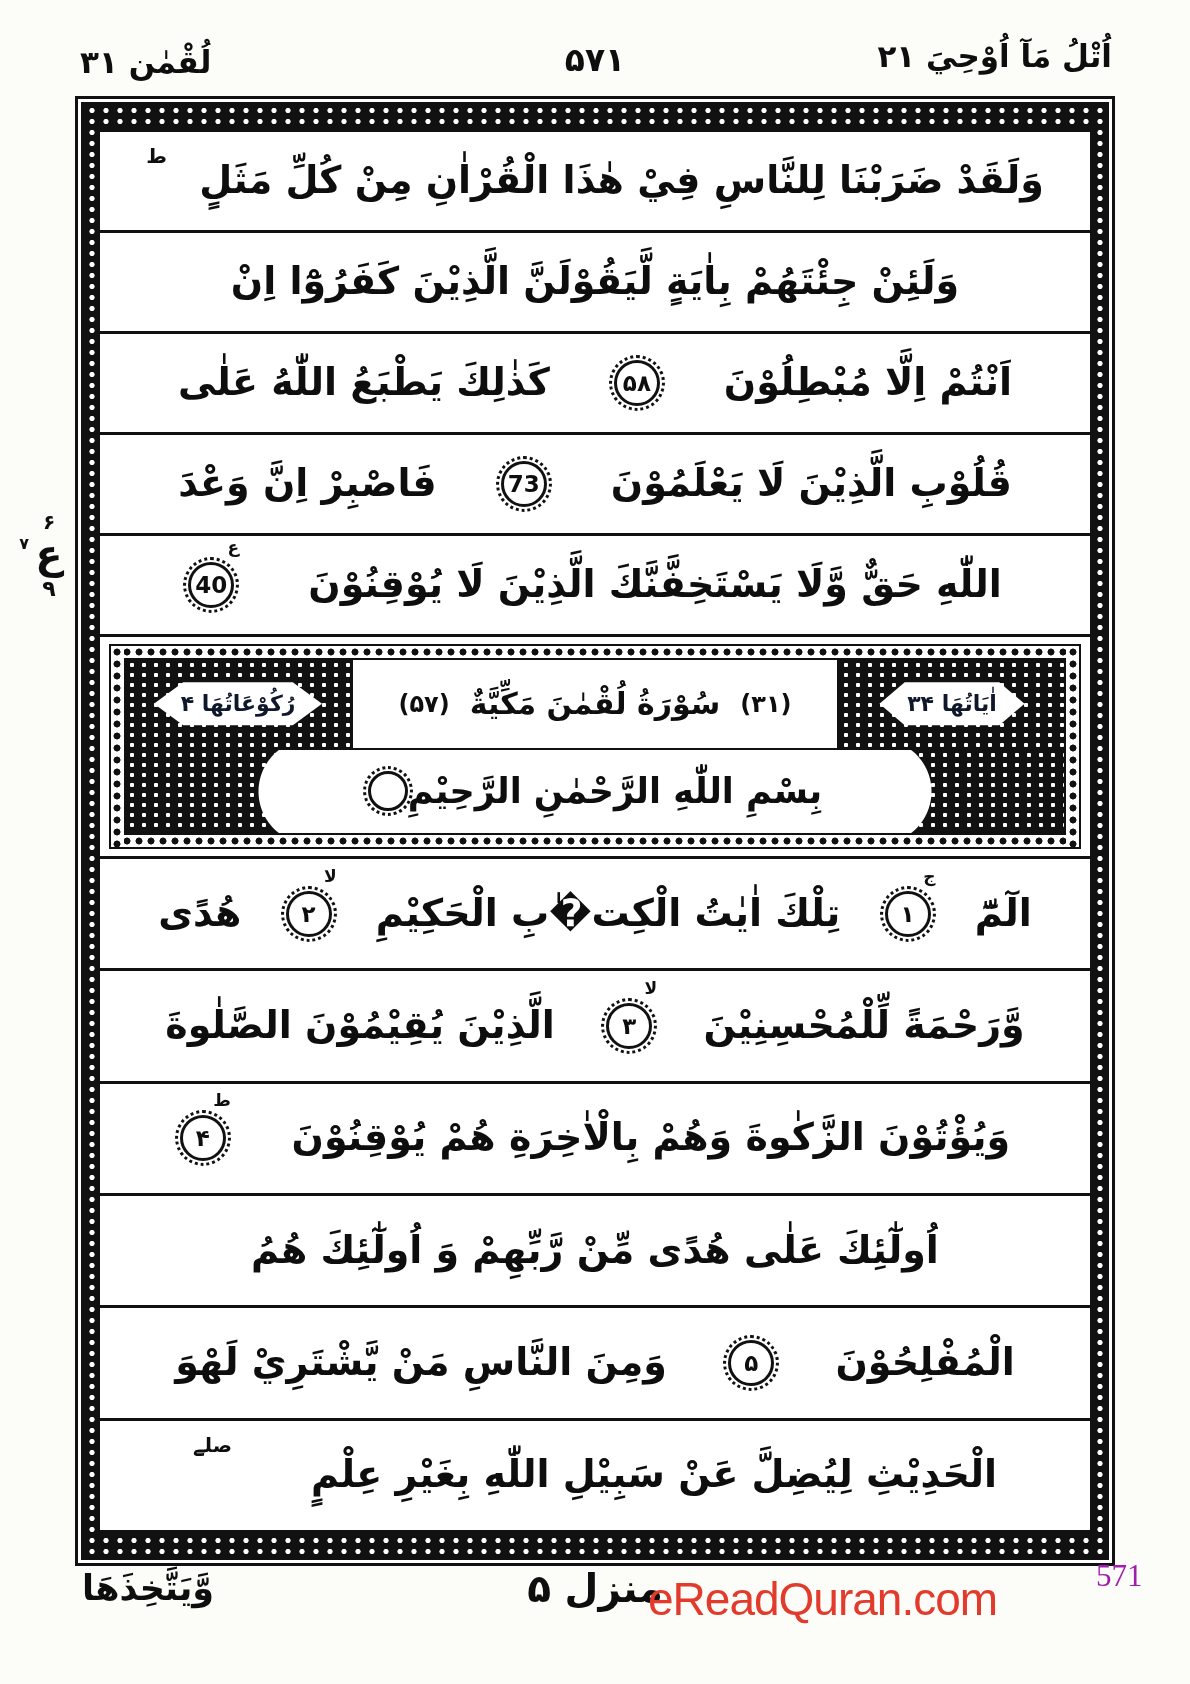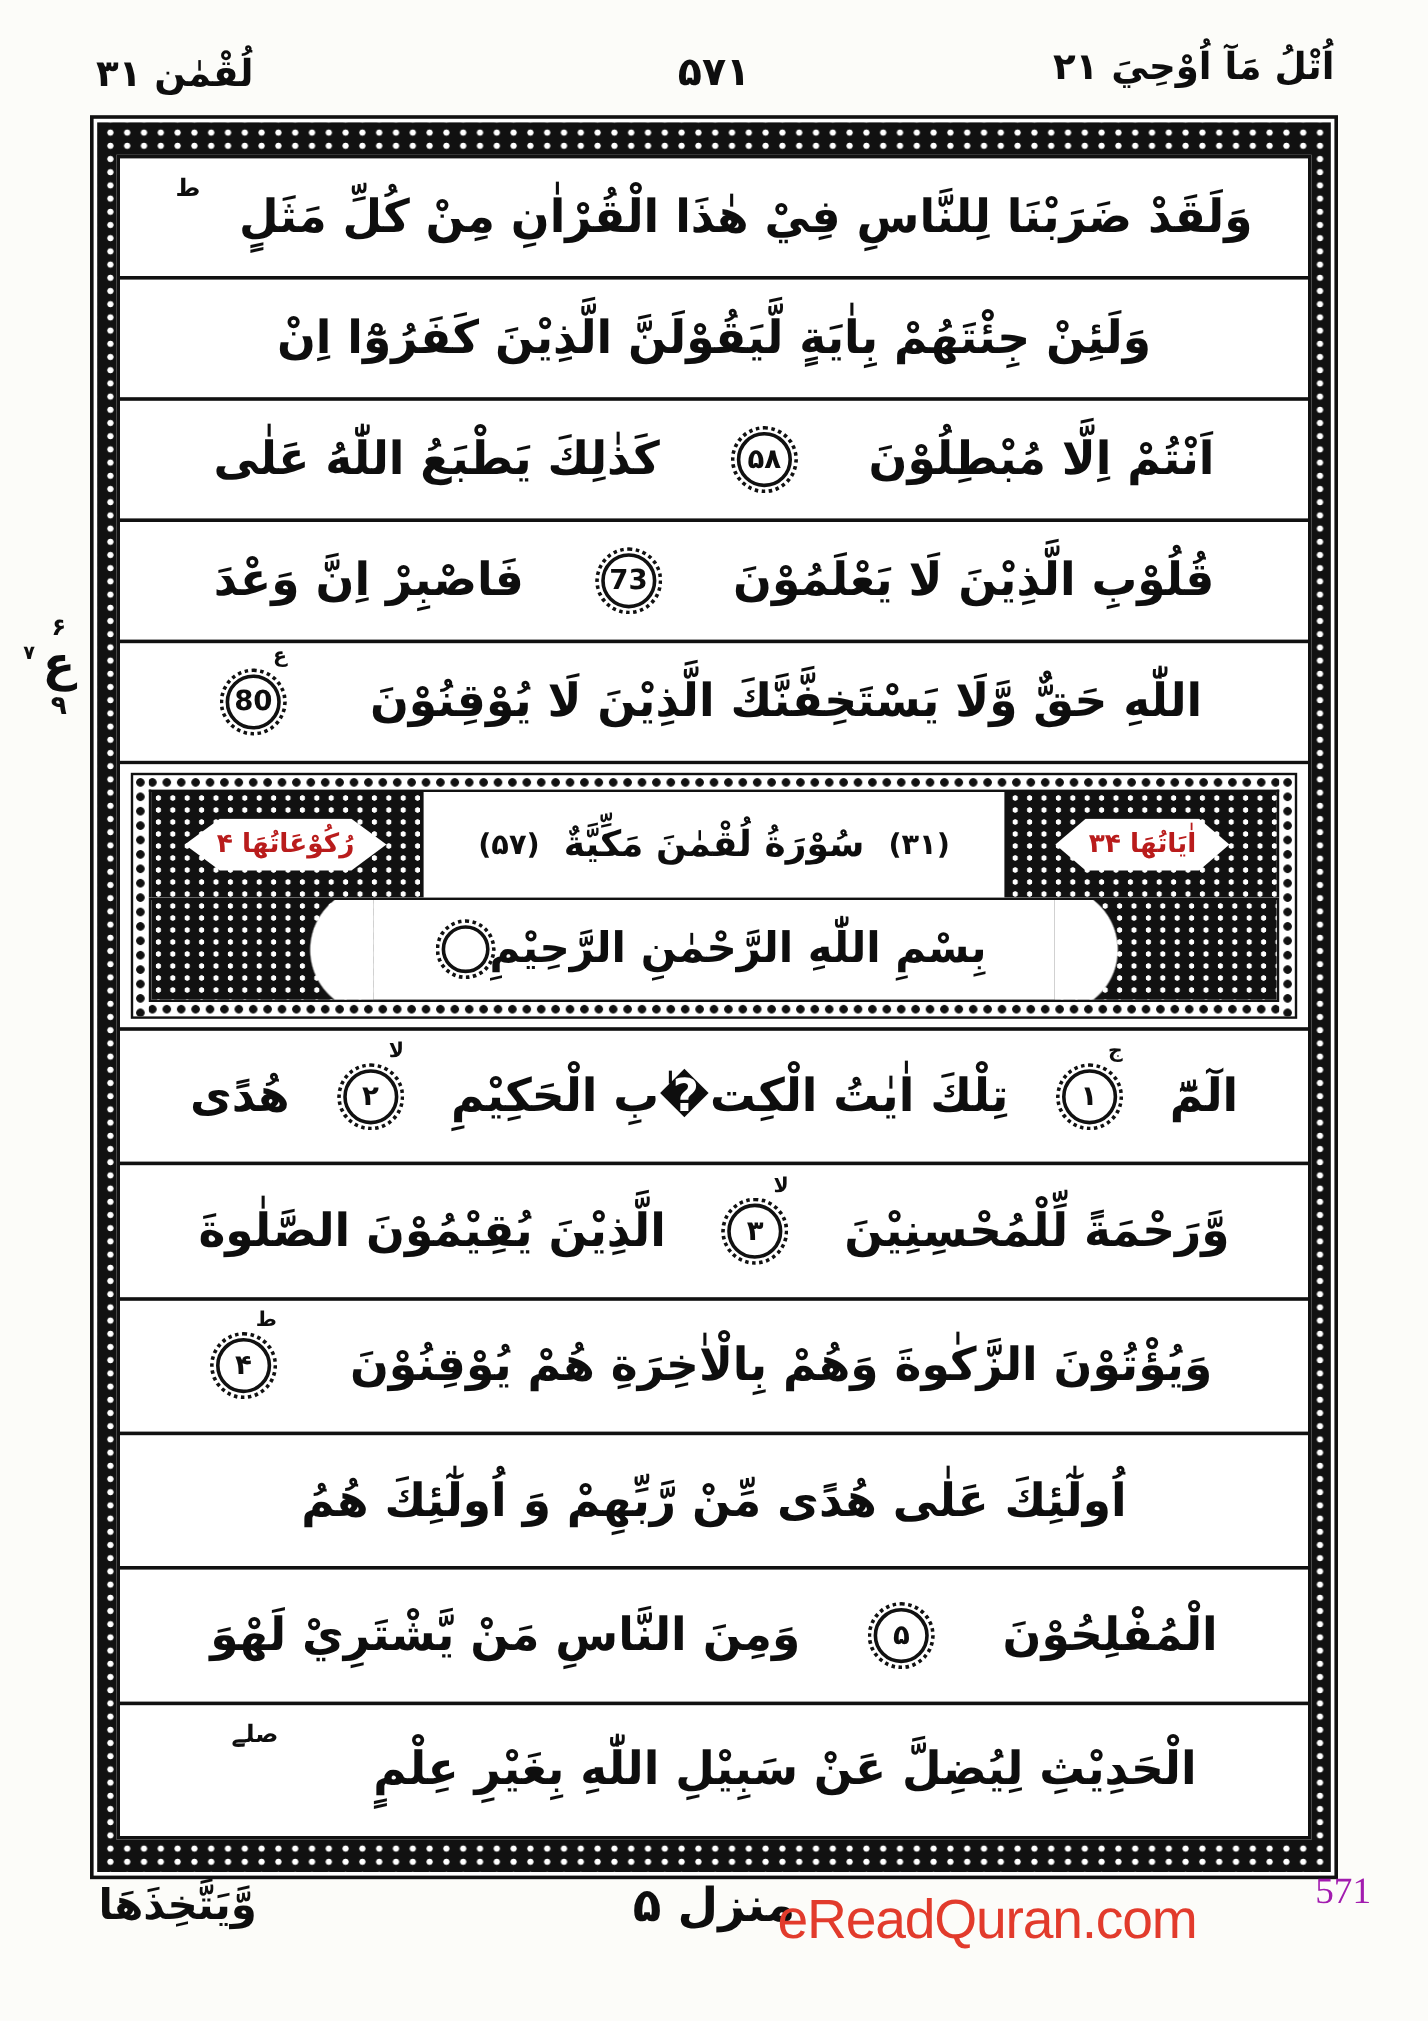--- a/index.html
+++ b/index.html
@@ -63,21 +63,21 @@
   }
   .bead-col.bl { left:0; } .bead-col.br { right:0; }
   .s-title { flex:1.05; display:flex; direction:rtl; border:2px solid #111; border-bottom:none; min-height:0; }
   .cart {
     width:224px; flex:none; display:flex; align-items:center; justify-content:center;
     background-color:#111;
     background-image:radial-gradient(circle, #fff 2px, rgba(255,255,255,0) 2.5px);
     background-size:12px 10px;
   }
   .loz {
-    background:#fff; color:#b91c1c; direction:rtl;
+    background:#fff; color:#0f172a; direction:rtl;
     clip-path:polygon(4% 50%, 20% 6%, 80% 6%, 96% 50%, 80% 94%, 20% 94%);
     padding:12px 34px; font-size:22px; font-weight:700; white-space:nowrap;
   }
   .s-center {
     flex:1; display:flex; align-items:center; justify-content:center; gap:20px;
     direction:rtl; background:#fff; border-left:3px solid #111; border-right:3px solid #111;
     font-size:30px; font-weight:700; white-space:nowrap;
   }
   .s-num { font-size:24px; }
   .s-bism { flex:1; position:relative; display:flex; align-items:center; justify-content:center; direction:rtl; background:#fff; border:2px solid #111; border-top:2px solid #111; font-size:35px; font-weight:700; }
@@ -139,21 +139,21 @@
           <div class="qline">
             <span class="qtxt">قُلُوْبِ الَّذِيْنَ لَا يَعْلَمُوْنَ</span>
             <span class="vm">
               <span>73</span>
             </span>
             <span class="qtxt">فَاصْبِرْ اِنَّ وَعْدَ</span>
           </div>
           <div class="qline">
             <span class="qtxt">اللّٰهِ حَقٌّ وَّلَا يَسْتَخِفَّنَّكَ الَّذِيْنَ لَا يُوْقِنُوْنَ</span>
             <span class="vm">
-              <span>80</span>
+              <span>40</span>
               <span class="vms">ع</span>
             </span>
           </div>
         </div>
 
       <div class="surah-block">
         <div class="surah-box">
           <div class="bead-col bl"></div>
           <div class="bead-col br"></div>
           <div class="bead-row"></div>

